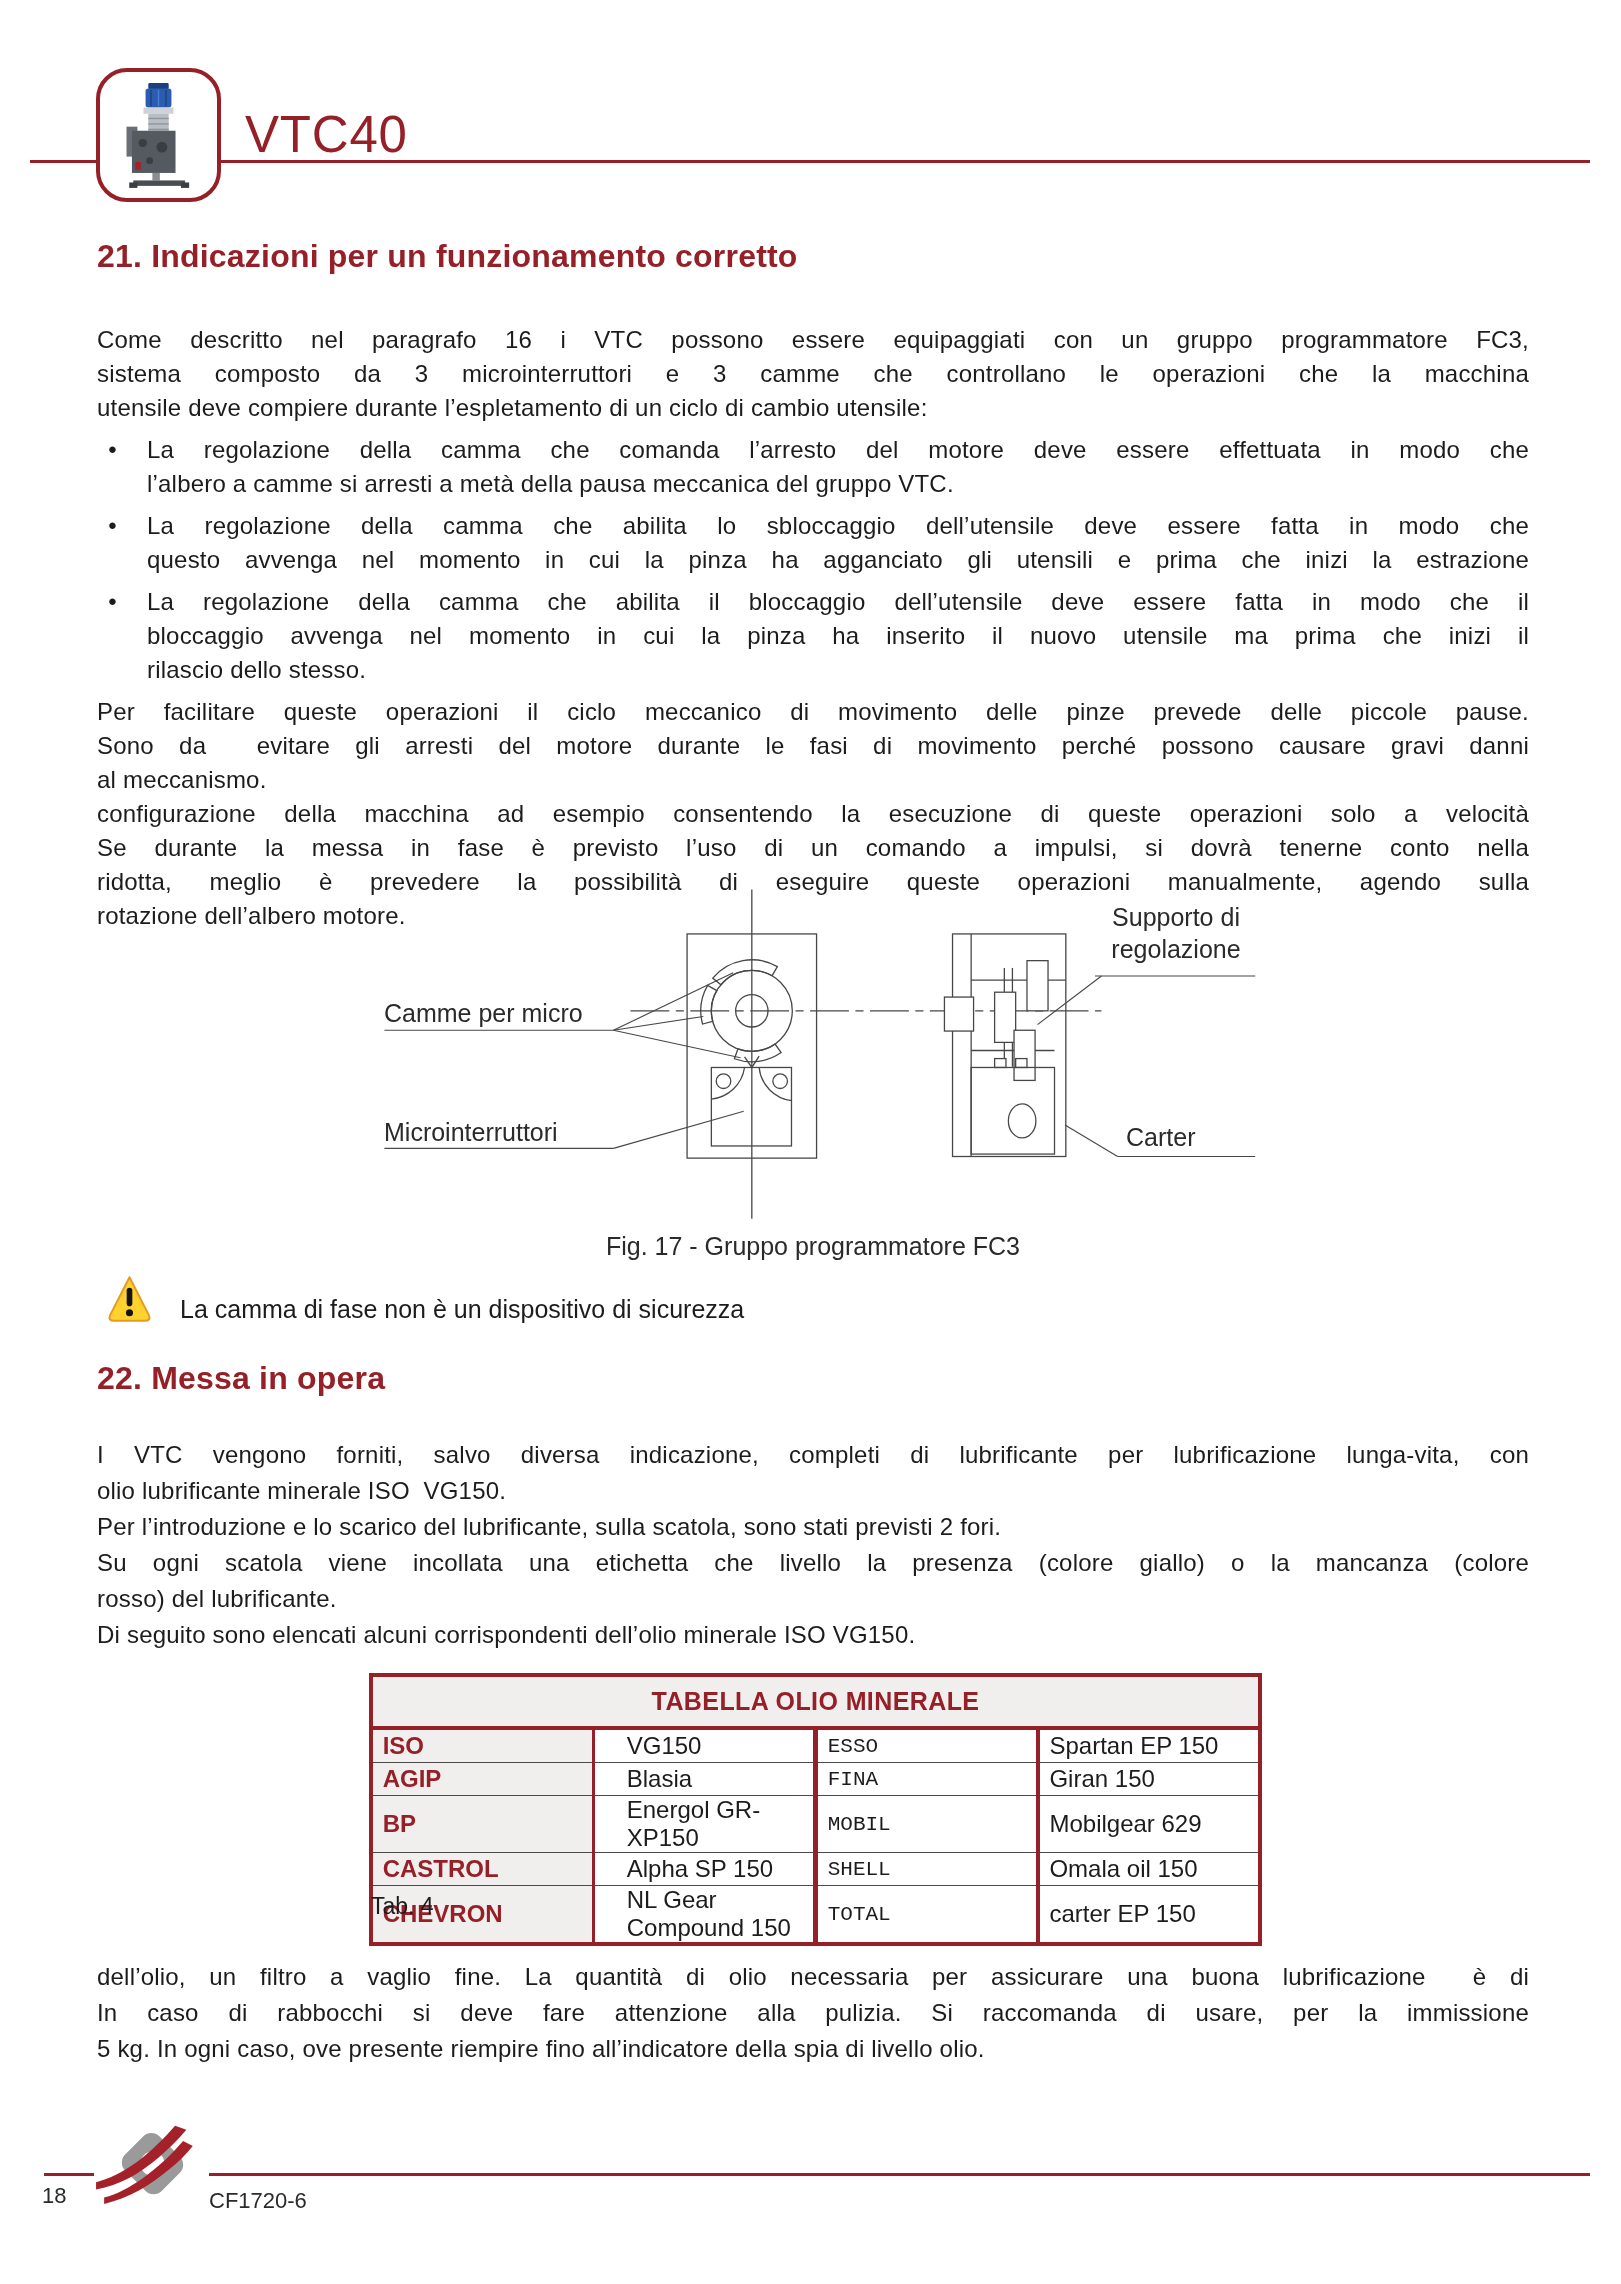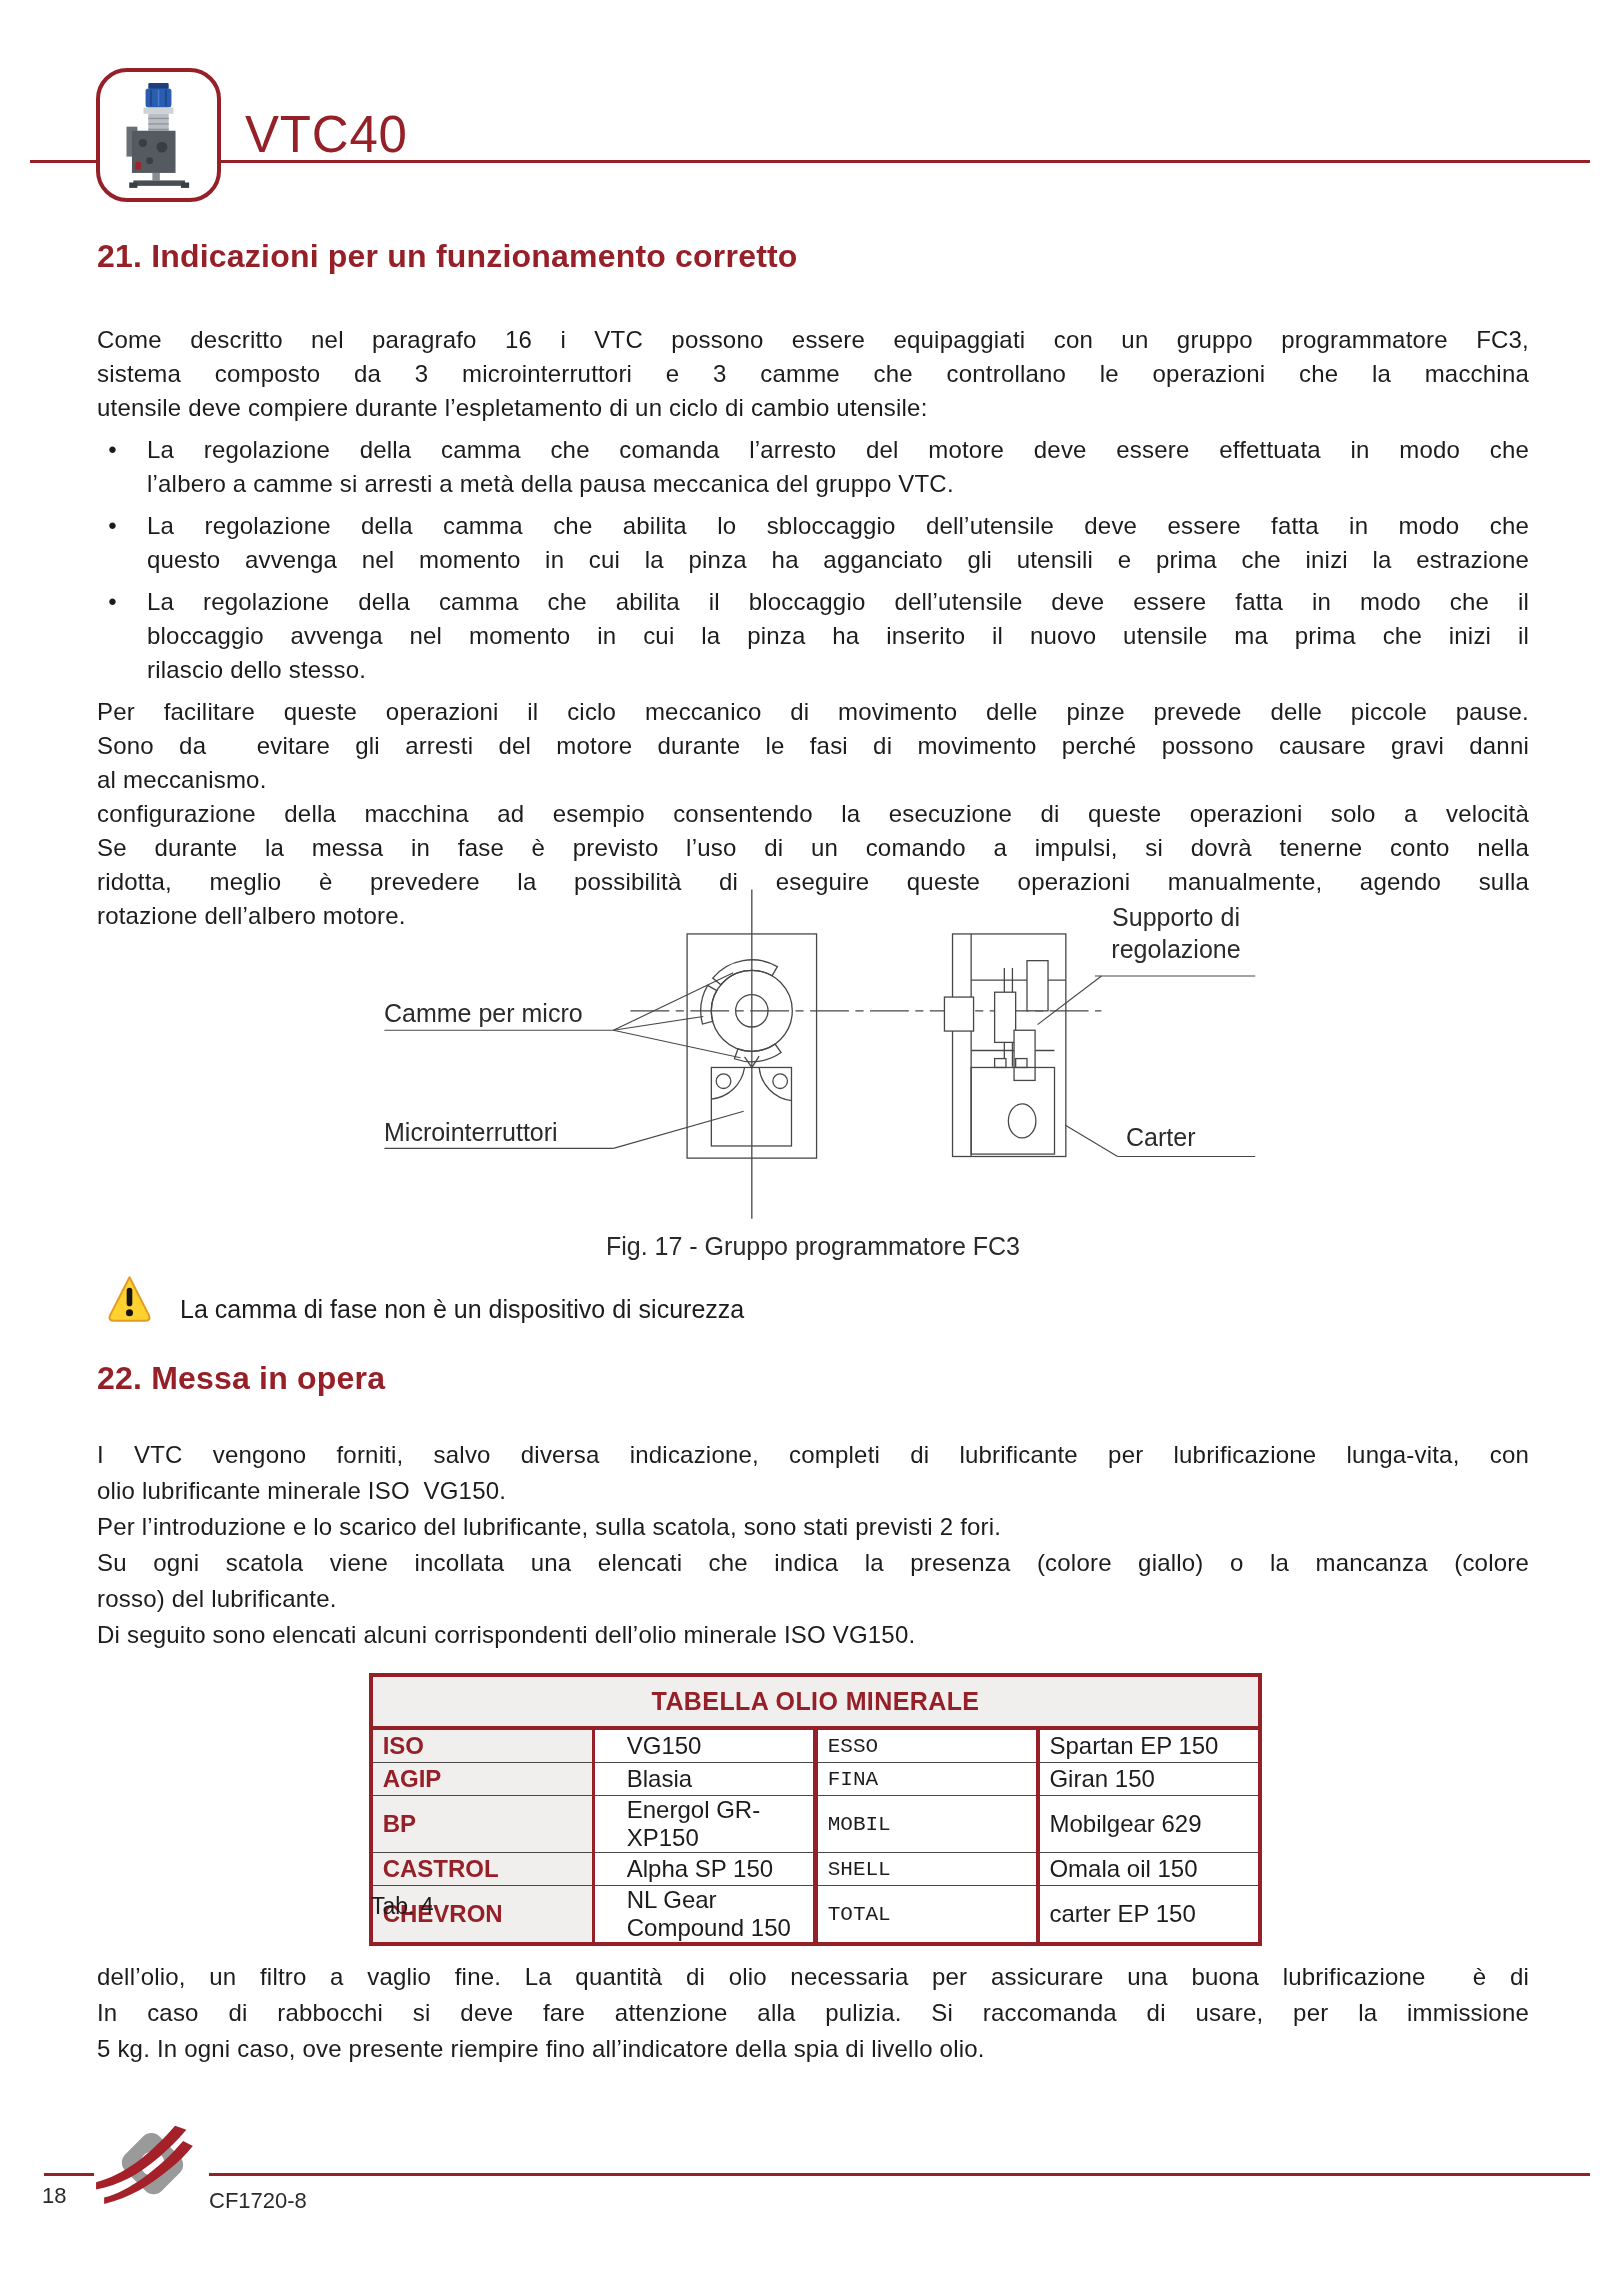--- a/index.html
+++ b/index.html
@@ -226,21 +226,21 @@
       <circle cx="29" cy="48" r="4.4" fill="#141414"></circle>
     </svg>
   </div>
   <div class="warning-text">La camma di fase non è un dispositivo di sicurezza</div>
 
   <div class="h1 h22">22. Messa in opera</div>
   <div class="sec22-col">
     <div class="line">I VTC vengono forniti, salvo diversa indicazione, completi di lubrificante per lubrificazione lunga-vita, con</div>
     <div class="line last">olio lubrificante minerale ISO  VG150.</div>
     <div class="line last">Per l’introduzione e lo scarico del lubrificante, sulla scatola, sono stati previsti 2 fori.</div>
-    <div class="line">Su ogni scatola viene incollata una elencati che indica la presenza (colore giallo) o la mancanza (colore</div>
+    <div class="line">Su ogni scatola viene incollata una etichetta che livello la presenza (colore giallo) o la mancanza (colore</div>
     <div class="line last">rosso) del lubrificante.</div>
     <div class="line last">Di seguito sono elencati alcuni corrispondenti dell’olio minerale ISO VG150.</div>
   </div>
 
   <table class="oil-table">
     <thead>
       <tr>
         <th colspan="4">TABELLA OLIO MINERALE</th>
       </tr>
     </thead>
@@ -291,16 +291,16 @@
   <div class="footer-logo">
     <svg width="113" height="79" viewBox="0 0 140 98">
       <g transform="rotate(-45 70 48)">
         <rect x="40" y="16" width="60" height="64" rx="14" fill="var(--logo-gray)"></rect>
       </g>
       <circle cx="70" cy="48" r="15" fill="#ffffff"></circle>
       <path d="M 0 80 C 30 74 52 62 78 40 C 90 30 102 18 112 6 L 98 1 C 84 17 70 31 52 45 C 34 58 16 67 0 71 Z" fill="#a4212a"></path>
       <path d="M 10 98 C 42 90 66 76 92 54 C 102 46 112 36 120 26 L 108 20 C 94 36 78 52 58 66 C 42 77 26 86 10 90 Z" fill="#a4212a"></path>
     </svg>
   </div>
-  <div class="footer-code">CF1720-8</div>
+  <div class="footer-code">CF1720-6</div>
 
 </div>
 
 
 </body></html>

